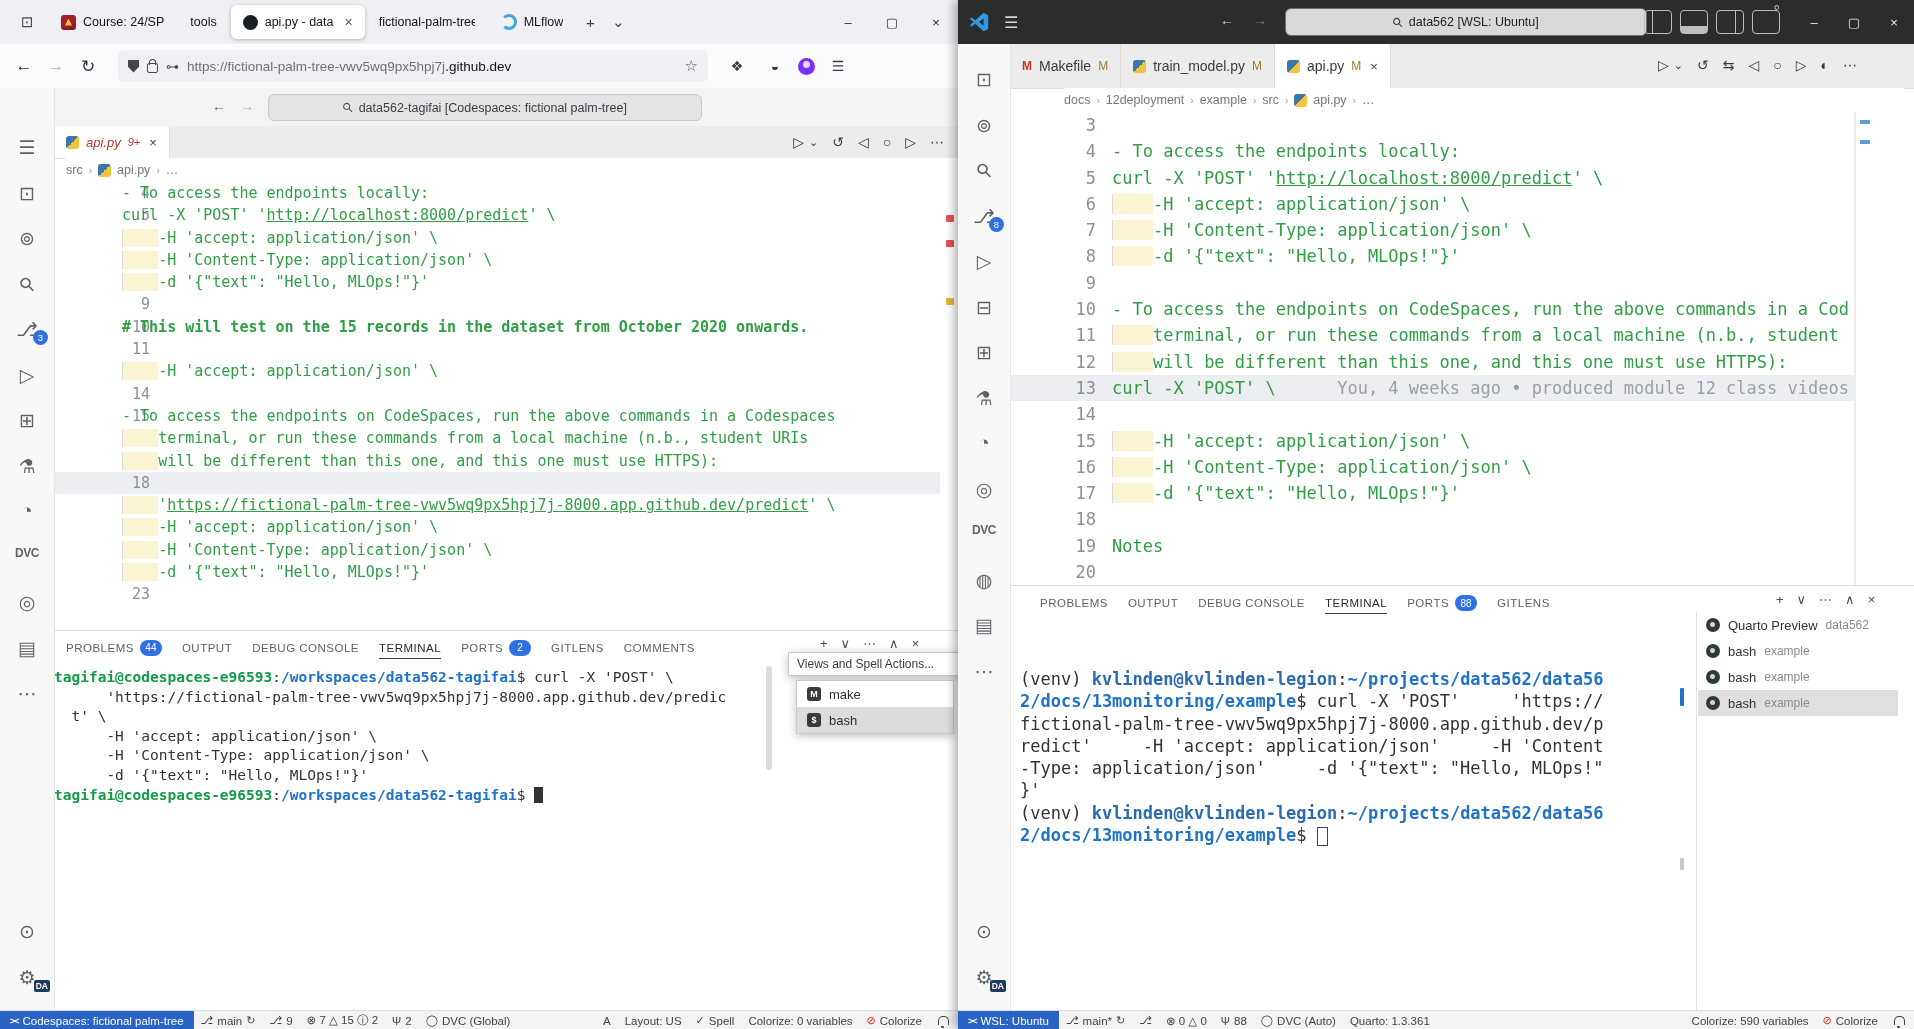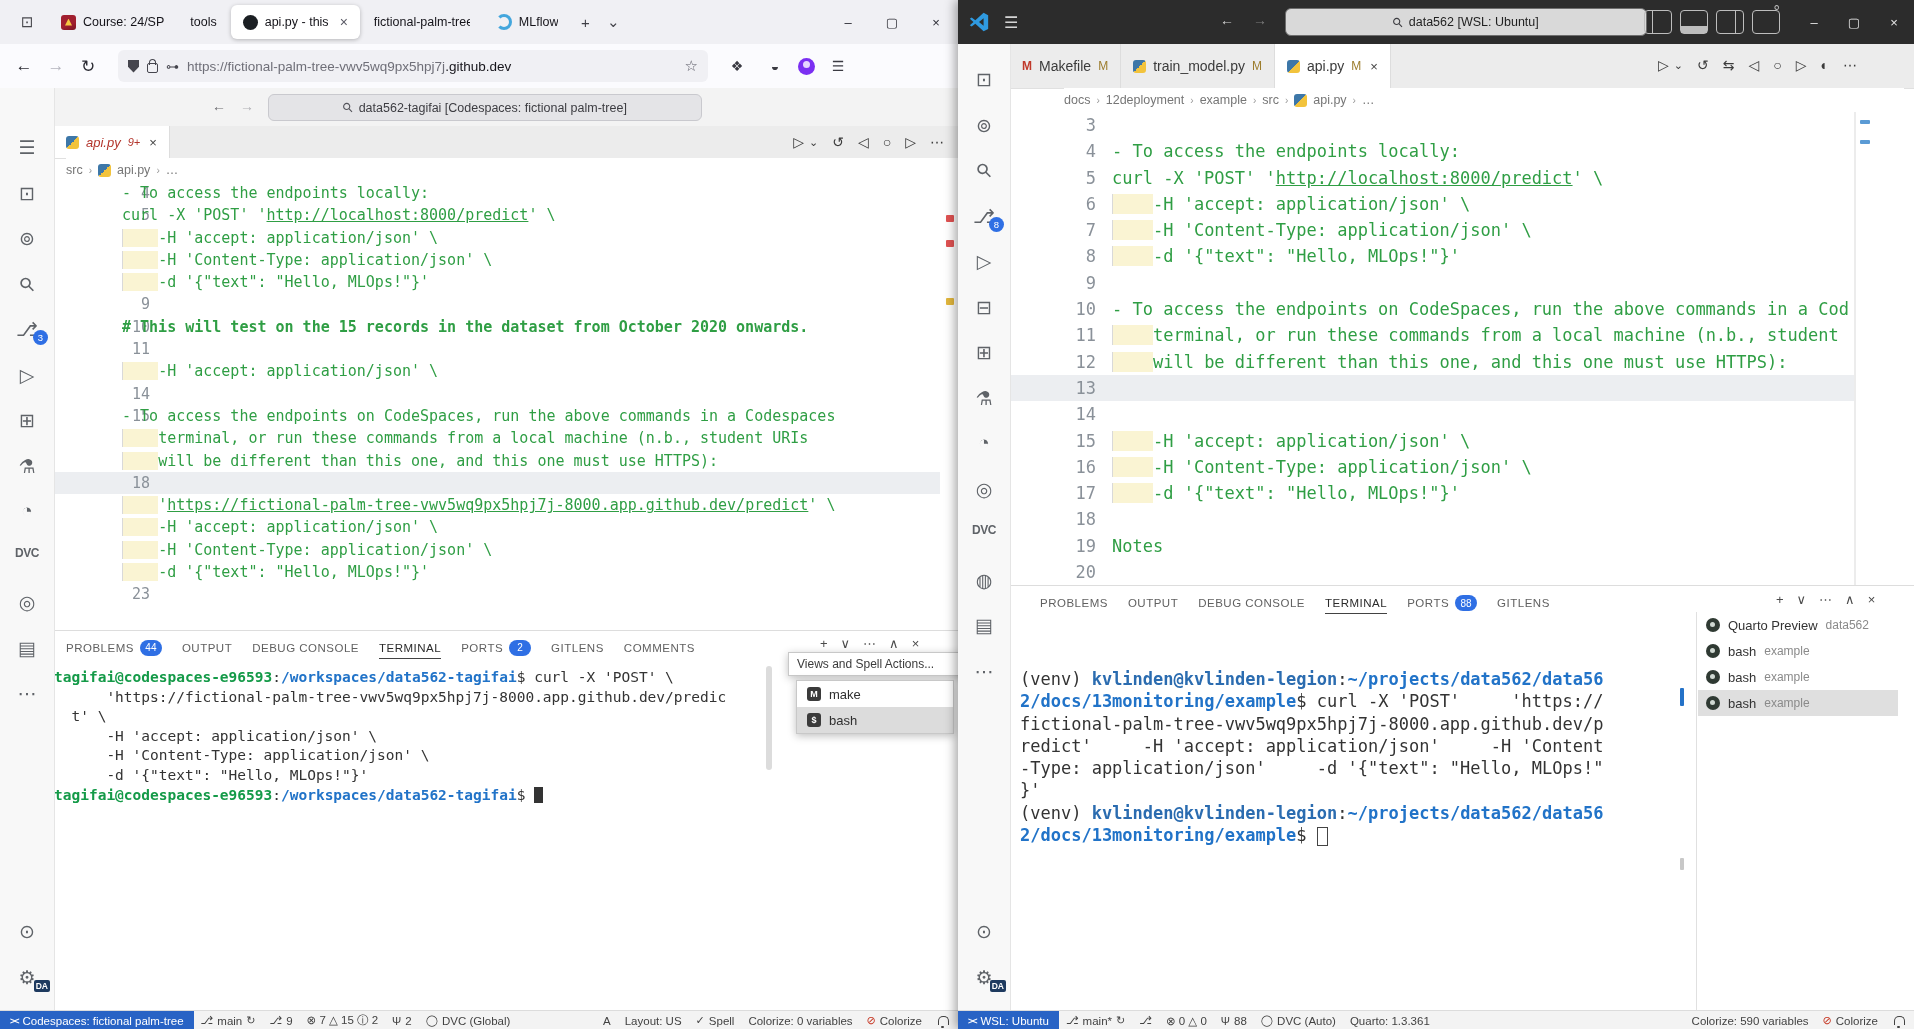--- a/index.html
+++ b/index.html
@@ -119,21 +119,21 @@
       <div id="ff-tabs" style="display:flex;align-items:center;margin-left:6px;">
           <div class="fftab">
             <span class="tico ico-course"></span>
             <span class="tlabel">Course: 24/SP</span>
           </div>
           <div class="fftab">
             <span class="tlabel">tools</span>
           </div>
           <div class="fftab active">
             <span class="tico ico-github"></span>
-            <span class="tlabel">api.py - this</span>
+            <span class="tlabel">api.py - data</span>
             <span class="tclose">×</span>
           </div>
           <div class="fftab">
             <span class="tlabel">fictional-palm-tree</span>
           </div>
           <div class="fftab">
             <span class="tico ico-mlflow"></span>
             <span class="tlabel">MLflow</span>
           </div>
         </div>
@@ -411,21 +411,21 @@
         <div class="edrow" style="height: 26.3px; line-height: 26.3px;"><span class="ln" style="width: 86px;">3</span><span class="code" style="left: 102px;"></span></div>
         <div class="edrow" style="height: 26.3px; line-height: 26.3px;"><span class="ln" style="width: 86px;">4</span><span class="code" style="left: 102px;"><span class="g-green">- To access the endpoints locally:</span></span></div>
         <div class="edrow" style="height: 26.3px; line-height: 26.3px;"><span class="ln" style="width: 86px;">5</span><span class="code" style="left: 102px;"><span class="g-green">curl -X 'POST' '</span><span class="g-green-u">http://localhost:8000/predict</span><span class="g-green">' \</span></span></div>
         <div class="edrow" style="height: 26.3px; line-height: 26.3px;"><span class="ln" style="width: 86px;">6</span><span class="code" style="left: 102px;"><span class="indband">    </span><span class="g-green">-H 'accept: application/json' \</span></span></div>
         <div class="edrow" style="height: 26.3px; line-height: 26.3px;"><span class="ln" style="width: 86px;">7</span><span class="code" style="left: 102px;"><span class="indband">    </span><span class="g-green">-H 'Content-Type: application/json' \</span></span></div>
         <div class="edrow" style="height: 26.3px; line-height: 26.3px;"><span class="ln" style="width: 86px;">8</span><span class="code" style="left: 102px;"><span class="indband">    </span><span class="g-green">-d '{"text": "Hello, MLOps!"}'</span></span></div>
         <div class="edrow" style="height: 26.3px; line-height: 26.3px;"><span class="ln" style="width: 86px;">9</span><span class="code" style="left: 102px;"></span></div>
         <div class="edrow" style="height: 26.3px; line-height: 26.3px;"><span class="ln" style="width: 86px;">10</span><span class="code" style="left: 102px;"><span class="g-green">- To access the endpoints on CodeSpaces, run the above commands in a Cod</span></span></div>
         <div class="edrow" style="height: 26.3px; line-height: 26.3px;"><span class="ln" style="width: 86px;">11</span><span class="code" style="left: 102px;"><span class="indband">    </span><span class="g-green">terminal, or run these commands from a local machine (n.b., student</span></span></div>
         <div class="edrow" style="height: 26.3px; line-height: 26.3px;"><span class="ln" style="width: 86px;">12</span><span class="code" style="left: 102px;"><span class="indband">    </span><span class="g-green">will be different than this one, and this one must use HTTPS):</span></span></div>
-        <div class="edrow hl" style="height: 26.3px; line-height: 26.3px;"><div class="bg"></div><span class="ln" style="width: 86px;">13</span></div>
+        <div class="edrow hl" style="height: 26.3px; line-height: 26.3px;"><div class="bg"></div><span class="ln" style="width: 86px;">13</span><span class="code" style="left: 102px;"><span class="g-green">curl -X 'POST' \</span><span class="ghost">      You, 4 weeks ago • produced module 12 class videos</span></span></div>
         <div class="edrow" style="height: 26.3px; line-height: 26.3px;"><span class="ln" style="width: 86px;">14</span></div>
         <div class="edrow" style="height: 26.3px; line-height: 26.3px;"><span class="ln" style="width: 86px;">15</span><span class="code" style="left: 102px;"><span class="indband">    </span><span class="g-green">-H 'accept: application/json' \</span></span></div>
         <div class="edrow" style="height: 26.3px; line-height: 26.3px;"><span class="ln" style="width: 86px;">16</span><span class="code" style="left: 102px;"><span class="indband">    </span><span class="g-green">-H 'Content-Type: application/json' \</span></span></div>
         <div class="edrow" style="height: 26.3px; line-height: 26.3px;"><span class="ln" style="width: 86px;">17</span><span class="code" style="left: 102px;"><span class="indband">    </span><span class="g-green">-d '{"text": "Hello, MLOps!"}'</span></span></div>
         <div class="edrow" style="height: 26.3px; line-height: 26.3px;"><span class="ln" style="width: 86px;">18</span><span class="code" style="left: 102px;"></span></div>
         <div class="edrow" style="height: 26.3px; line-height: 26.3px;"><span class="ln" style="width: 86px;">19</span><span class="code" style="left: 102px;"><span class="g-green">Notes</span></span></div>
         <div class="edrow" style="height: 26.3px; line-height: 26.3px;"><span class="ln" style="width: 86px;">20</span><span class="code" style="left: 102px;"></span></div>
       </div>
     <div class="abs" style="left:896px;top:112px;width:2px;height:473px;background:#ececec;"></div>
     <div class="abs scrollmark" style="left:902px;top:120px;width:10px;height:4px;background:#5b9bd5;"></div>

